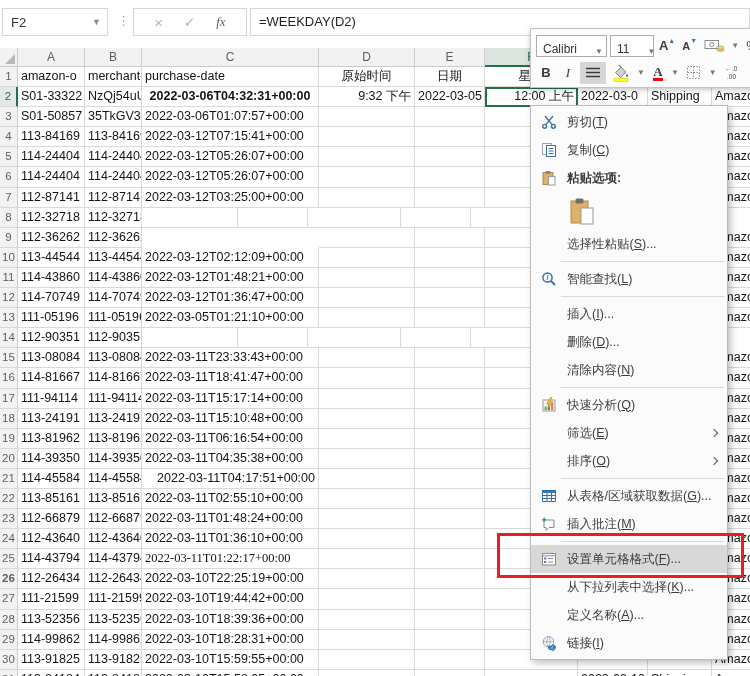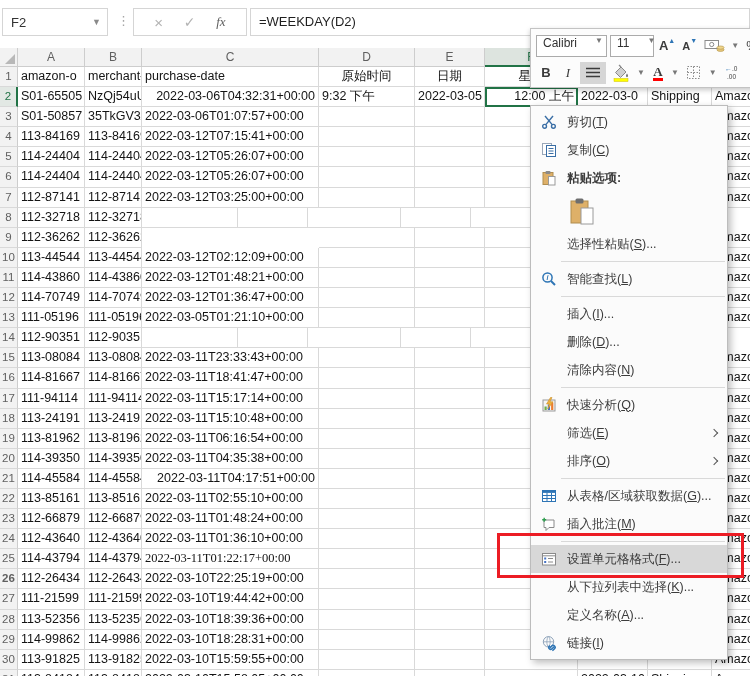--- a/index.html
+++ b/index.html
@@ -31,21 +31,21 @@
   .rh{background:#f2f2f2;border-right:1px solid #cdcdcd;border-bottom:1px solid #d9d9d9;
     font-size:11.5px;color:#5f5f5f;text-align:center;line-height:19px;flex:none;}
   .rh.sel{background:#e2e8e4;color:#217346;border-right:2px solid #217346;}
   .gc{background:#fff;border-right:1px solid #d9d9d9;border-bottom:1px solid #d9d9d9;
     font-size:12.5px;color:#141414;line-height:19px;padding:0 3px;white-space:nowrap;overflow:hidden;flex:none;}
   .gc.sel-cell{outline:2px solid #217346;outline-offset:-2px;}
   
   .minibar{position:absolute;left:530px;top:28px;width:232px;height:60px;background:#fcfcfc;
     border:1px solid #c3c3c3;box-shadow:0 2px 5px rgba(0,0,0,.22);z-index:10;padding:3px 5px;}
   .mb-row{display:flex;align-items:center;height:27px;gap:3px;}
-  .combo{border:1px solid #ababab;background:#fff;height:22px;display:flex;align-items:flex-start;
+  .combo{border:1px solid #ababab;background:#fff;height:22px;display:flex;align-items:flex-end;
     font-size:12px;color:#333;padding:0 3px 0 6px;gap:13px;}
   .combo .cb-arrow{margin-left:auto;padding-left:5px;color:#777;font-size:8px;}
   .mb-btn{height:22px;min-width:18px;display:flex;align-items:center;justify-content:center;
     font-size:13px;color:#3b3b3b;padding:0 2px;flex:none;}
   .mb-btn.on{background:#d6d6d6;}
   .mb-chev{font-size:8px;color:#777;padding:0 1px;flex:none;}
   .bigA{font-size:13px;font-weight:bold;color:#3b3b3b;}
   .capU,.capD{font-size:7px;color:#2e75b5;position:relative;top:-5px;}
   .ul-red{display:inline-block;border-bottom:3px solid #ff0000;line-height:13px;font-weight:bold;
     font-family:"Liberation Serif","DejaVu Serif",serif;}
@@ -106,24 +106,24 @@
         <div class="gc" style="width: 177px; text-align: left;">purchase-date</div>
         <div class="gc" style="width: 96px; text-align: center;">原始时间</div>
         <div class="gc" style="width: 70px; text-align: center;">日期</div>
         <div class="gc" style="width: 93px; text-align: center;">星期</div>
         <div class="gc" style="width: 70px; text-align: left;"></div>
         <div class="gc" style="width: 64px; text-align: left;"></div>
         <div class="gc" style="width: 70px; text-align: left;"></div>
       </div>
       <div class="g-row">
         <div class="rh sel" style="width: 18px;">2</div>
-        <div class="gc" style="width: 67px; text-align: left;">S01-65505</div>
+        <div class="gc" style="width: 67px; text-align: left;">S01-33322</div>
         <div class="gc" style="width: 57px; text-align: left;">NzQj54uU</div>
-        <div class="gc" style="width: 177px; text-align: right;">2022-03-06T04:32:31+00:00</div>
-        <div class="gc" style="width: 96px; text-align: left;">9:32 下午</div>
+        <div class="gc" style="width: 177px; text-align: center; font-weight: bold;">2022-03-06T04:32:31+00:00</div>
+        <div class="gc" style="width: 96px; text-align: right;">9:32 下午</div>
         <div class="gc" style="width: 70px; text-align: left;">2022-03-05</div>
         <div class="gc sel-cell" style="width: 93px; text-align: right;">12:00 上午</div>
         <div class="gc" style="width: 70px; text-align: left;">2022-03-0</div>
         <div class="gc" style="width: 64px; text-align: left;">Shipping</div>
         <div class="gc" style="width: 70px; text-align: left;">Amazon</div>
       </div>
       <div class="g-row">
         <div class="rh" style="width: 18px;">3</div>
         <div class="gc" style="width: 67px; text-align: left;">S01-50857</div>
         <div class="gc" style="width: 57px; text-align: left;">35TkGV3/</div>

